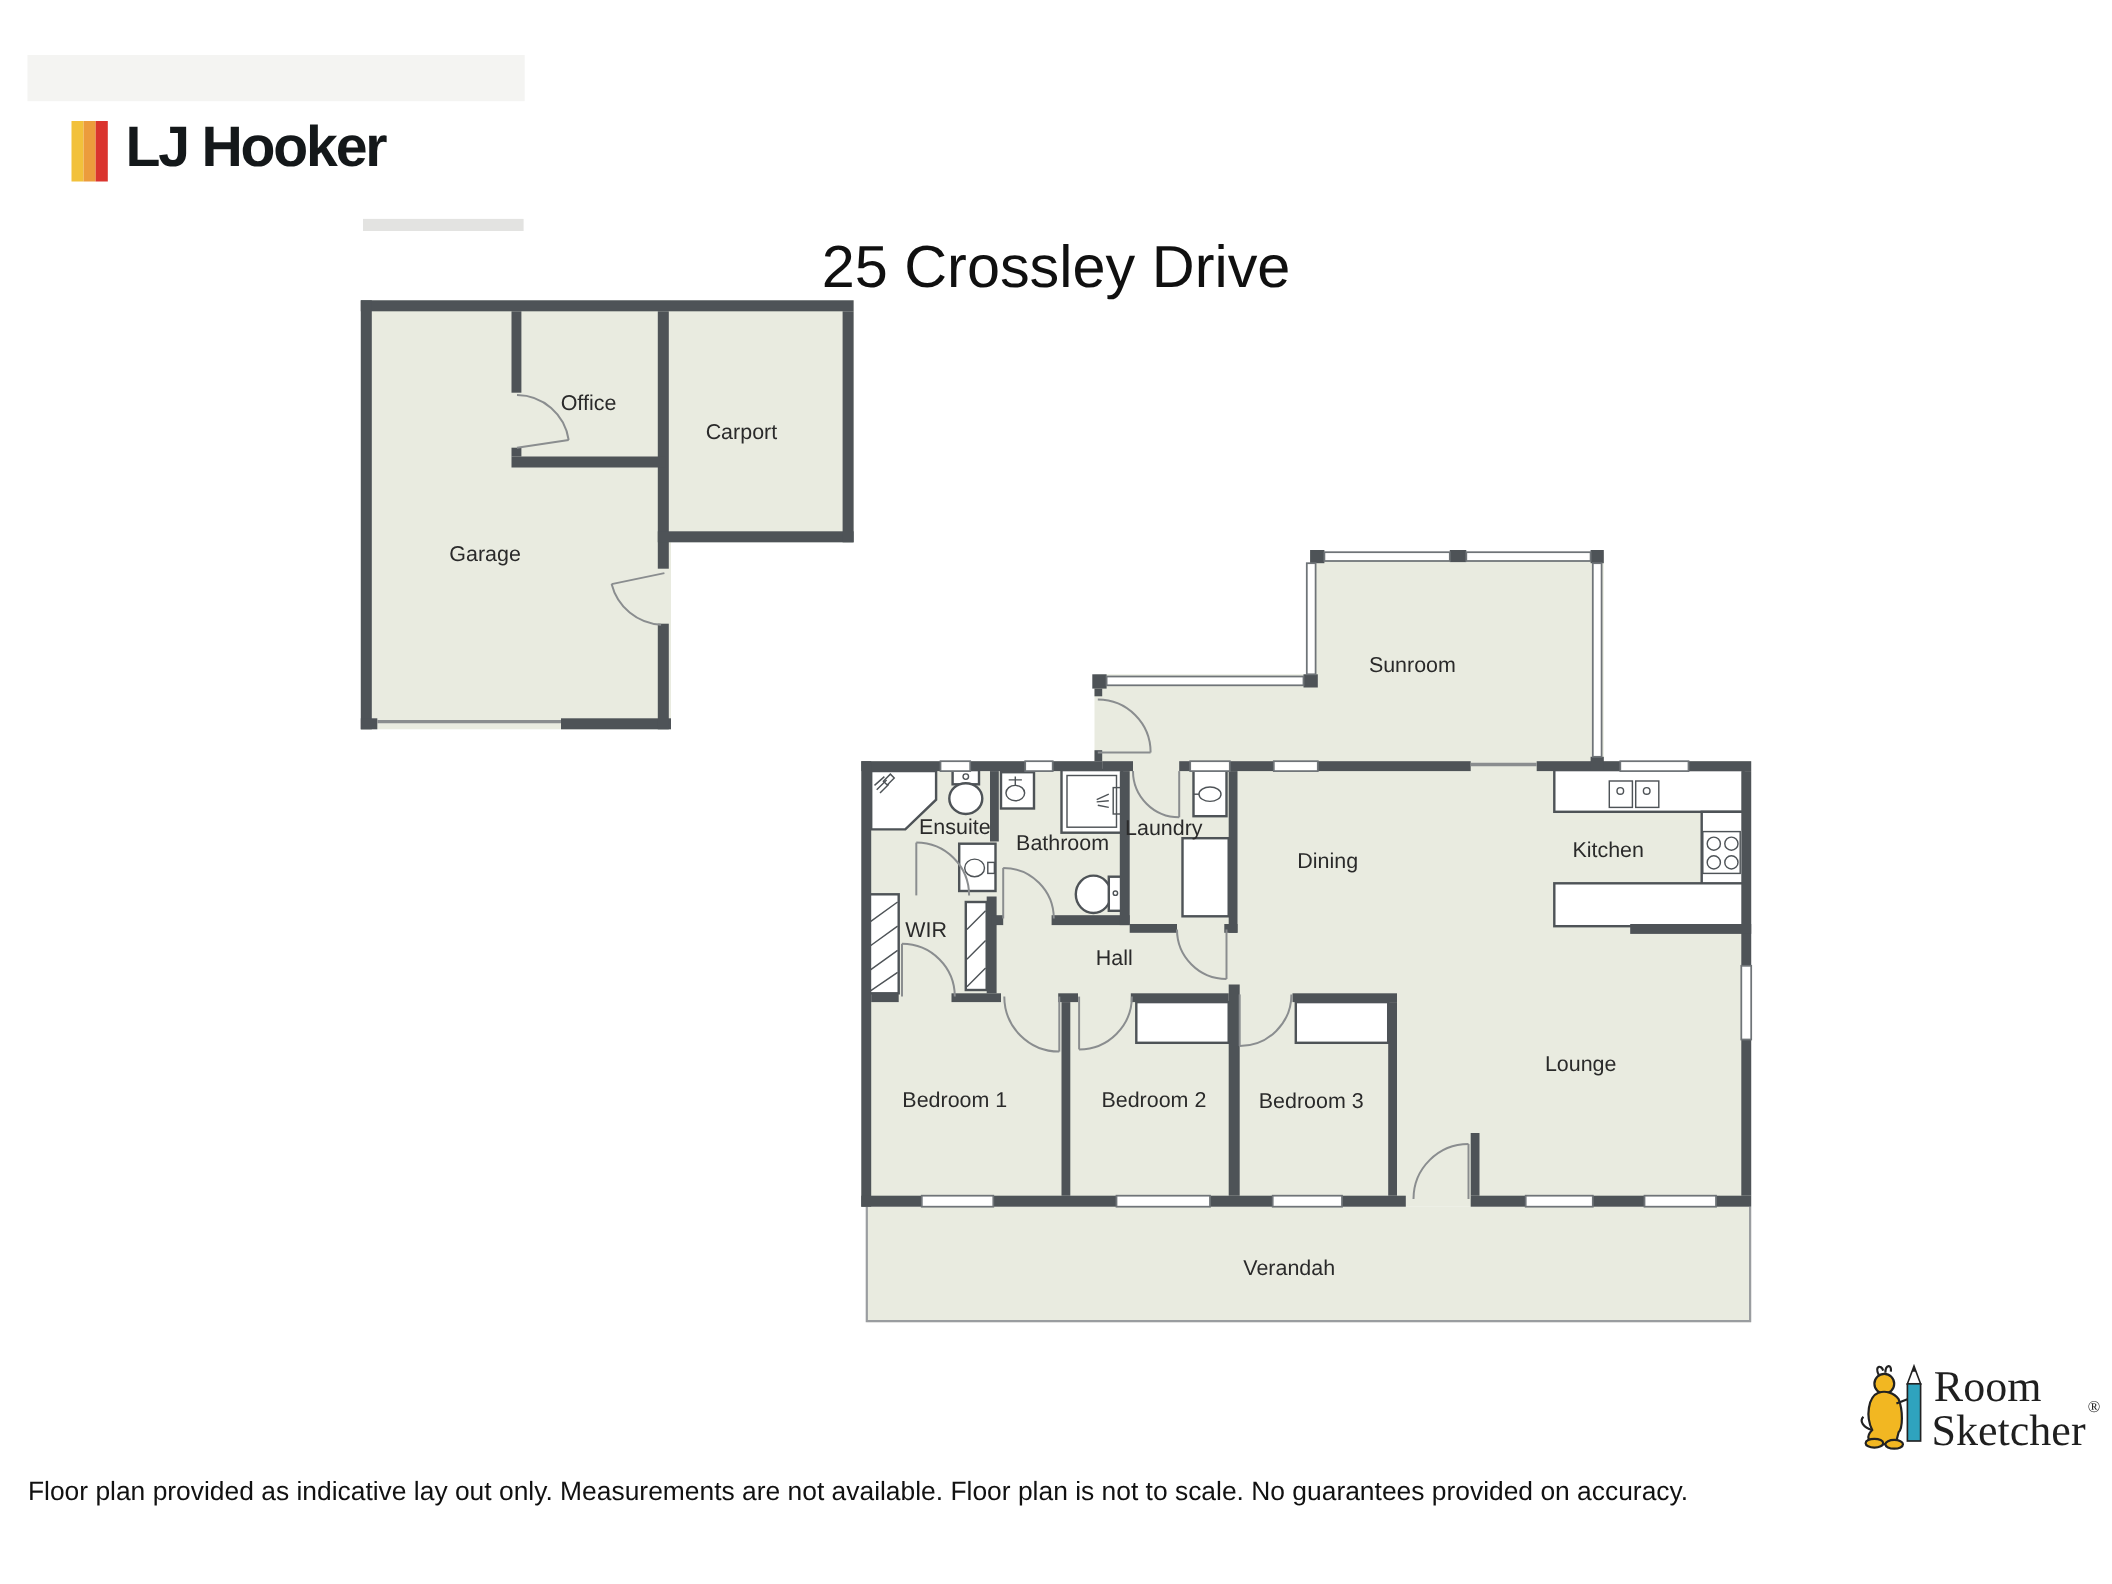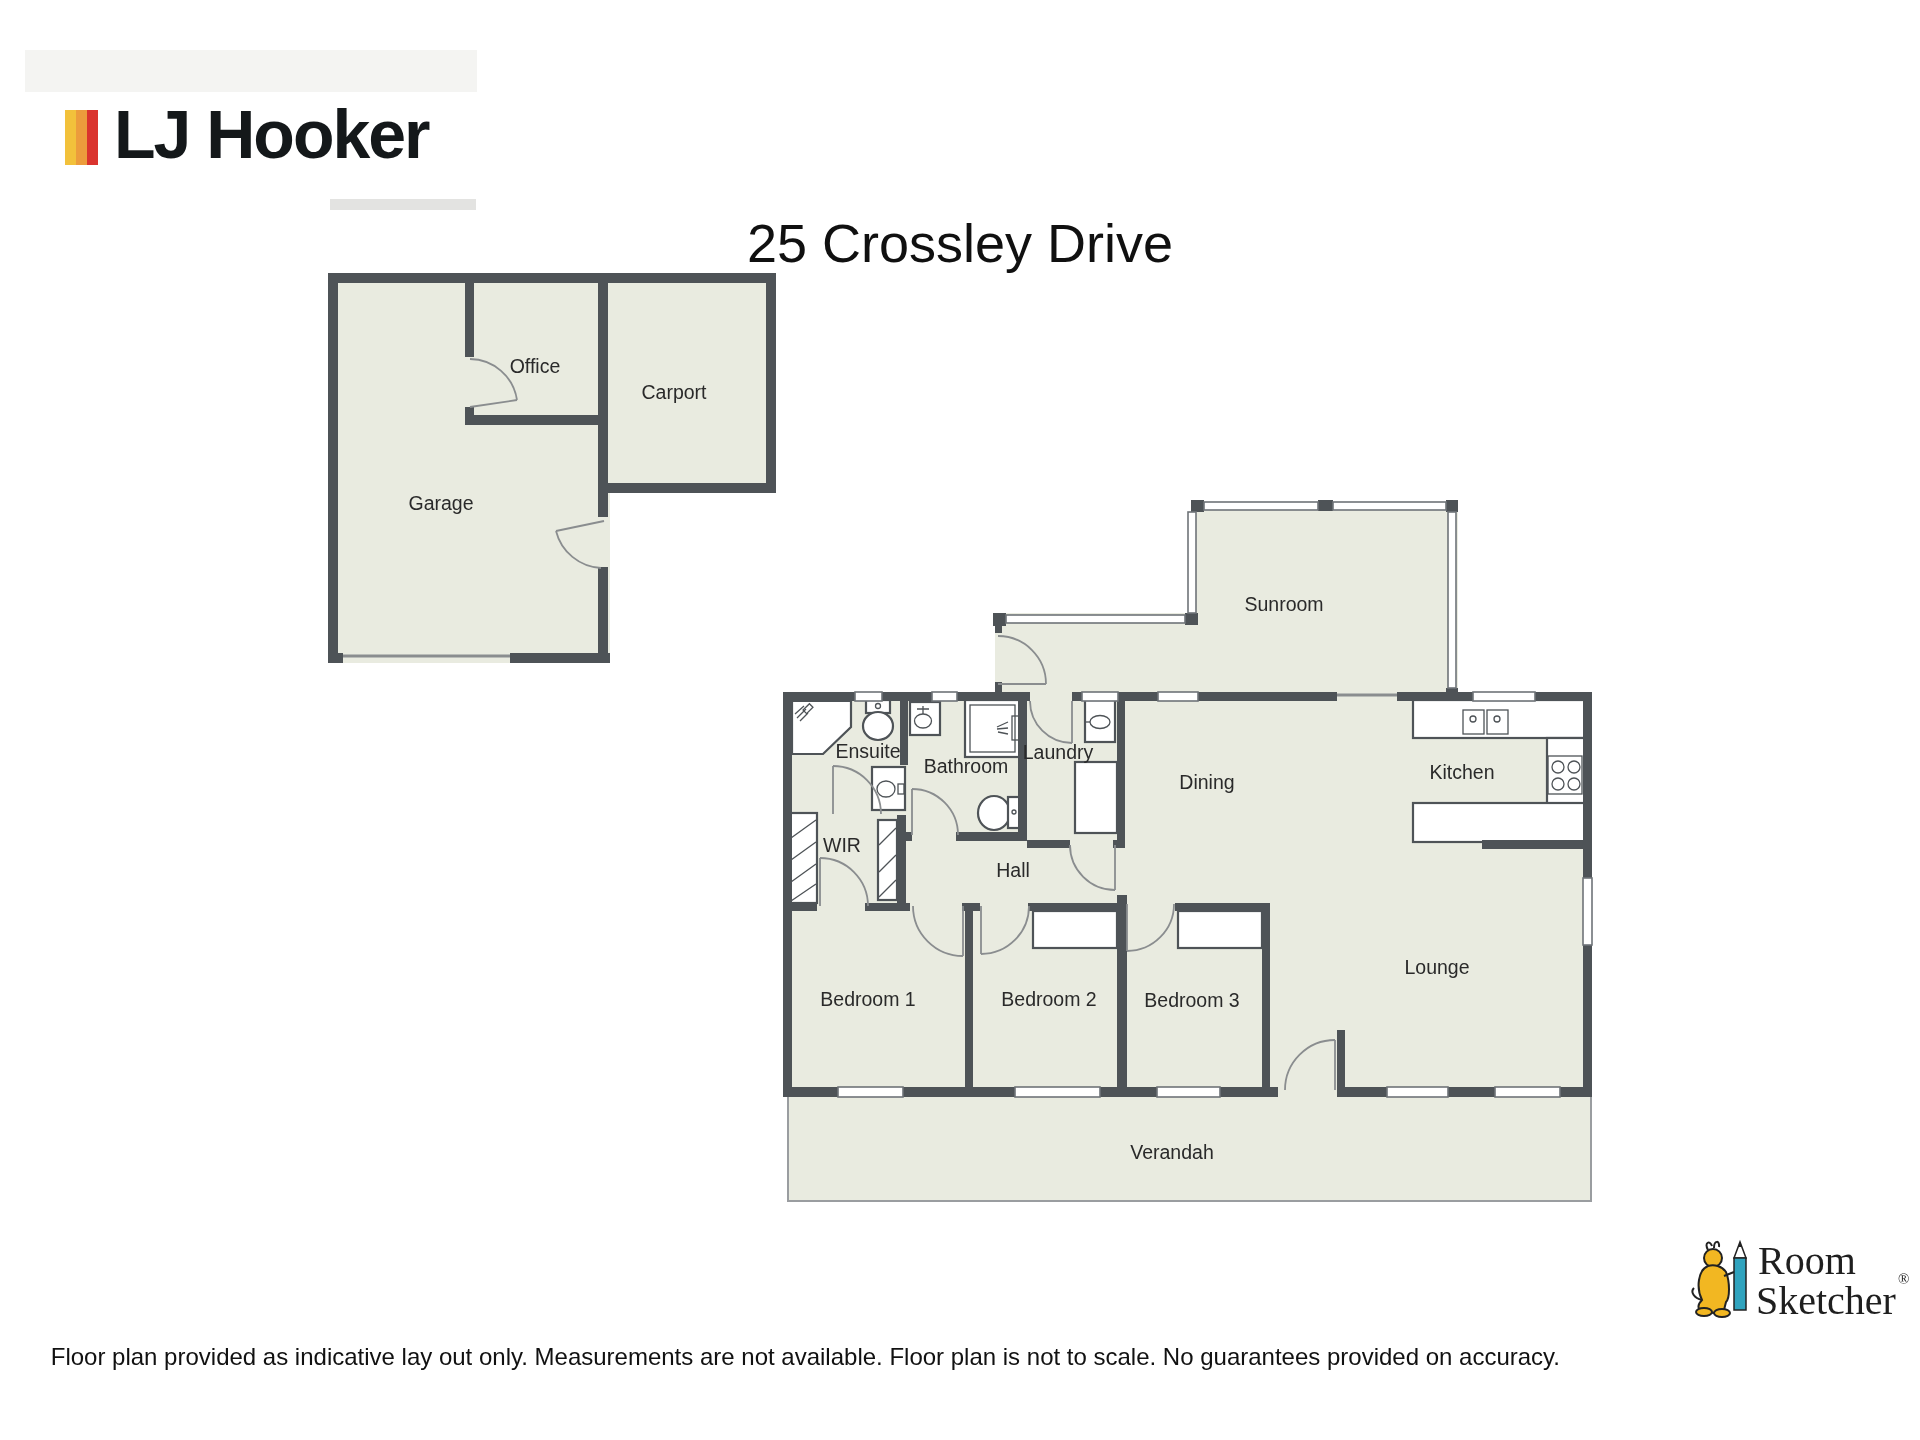--- a/index.html
+++ b/index.html
@@ -1,28 +1,28 @@
 <!DOCTYPE html>
 <html><head>
 <meta charset="utf-8">
 <style>
   html,body{margin:0;padding:0;background:#ffffff;}
   .page{position:relative;width:1920px;height:1440px;background:#ffffff;overflow:hidden;
         font-family:"Liberation Sans", sans-serif;}
   .brand{position:absolute;left:65px;top:103px;display:flex;align-items:flex-start;}
   .brand-bars{display:flex;margin-top:7px;}
   .brand-bars span{width:11px;height:55px;display:block;}
-  .brand-text{margin-left:16px;font-size:68px;font-weight:bold;color:#14181a;
+  .brand-text{margin-left:16px;font-size:52px;font-weight:bold;color:#14181a;
               letter-spacing:-2px;line-height:62px;}
   .title{position:absolute;left:0;top:212px;width:100%;text-align:center;
          font-size:54px;color:#101010;}
   .artifact1{position:absolute;left:25px;top:50px;width:452px;height:42px;background:#f4f4f2;}
   .artifact2{position:absolute;left:330px;top:199px;width:146px;height:11px;background:#e3e3e1;}
   .plan{position:absolute;left:0;top:0;}
-  .disclaimer{position:absolute;left:0;top:1343px;width:1560px;text-align:right;
+  .disclaimer{position:absolute;left:0;top:1343px;width:1560px;text-align:center;
               font-size:24px;color:#111;}
   .rs-logo{position:absolute;left:1686px;top:1232px;}
   text.rlabel{font-family:"Liberation Sans",sans-serif;font-size:19.5px;fill:#2a2a2a;}
   .wall{fill:#4E5357;}
   .floor{fill:#E9EBE0;}
   .win{fill:#ffffff;stroke:#6f7478;stroke-width:1.6px;}
   .fix{fill:#ffffff;stroke:#4E5357;stroke-width:2.2px;}
   .fixthin{fill:none;stroke:#4E5357;stroke-width:1.3px;}
   .arc{fill:none;stroke:#8a8d8f;stroke-width:1.8px;}
   .thinline{stroke:#8a8d8f;stroke-width:3px;}

